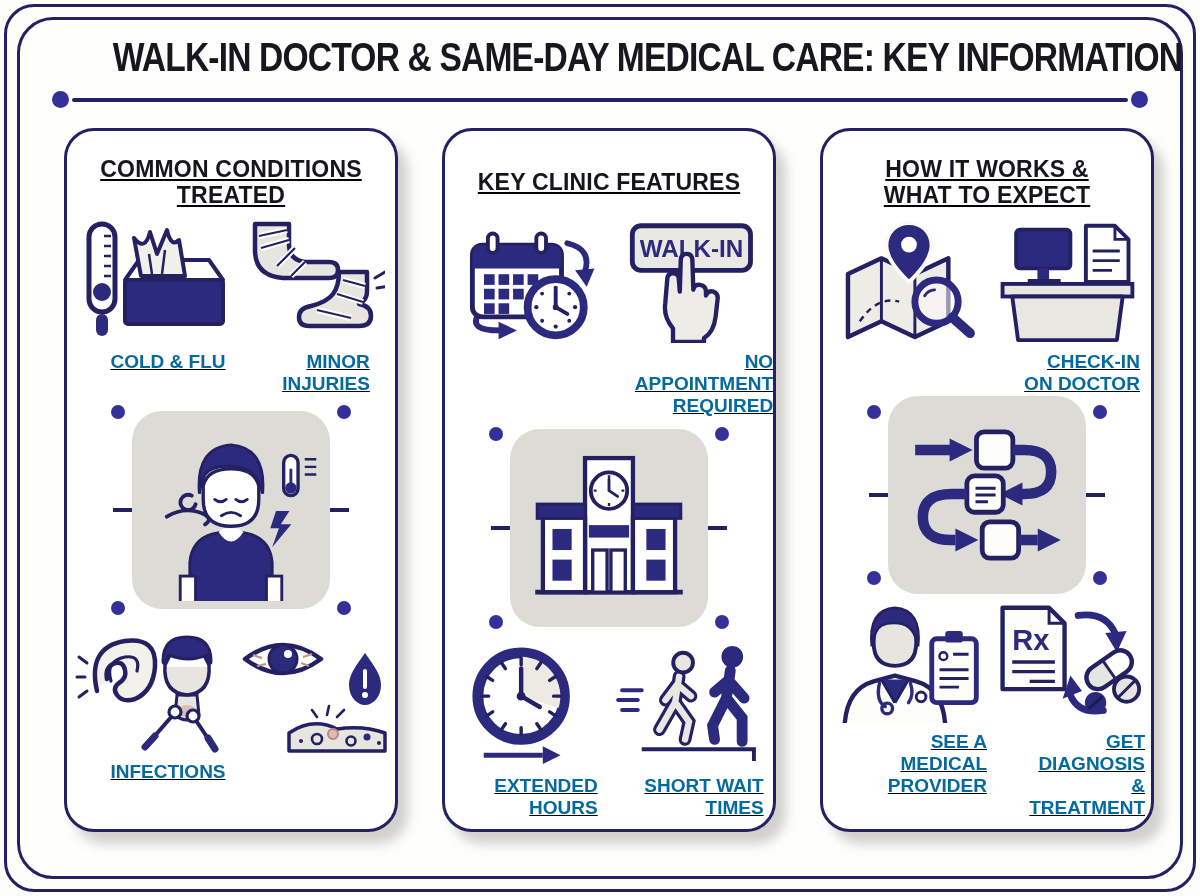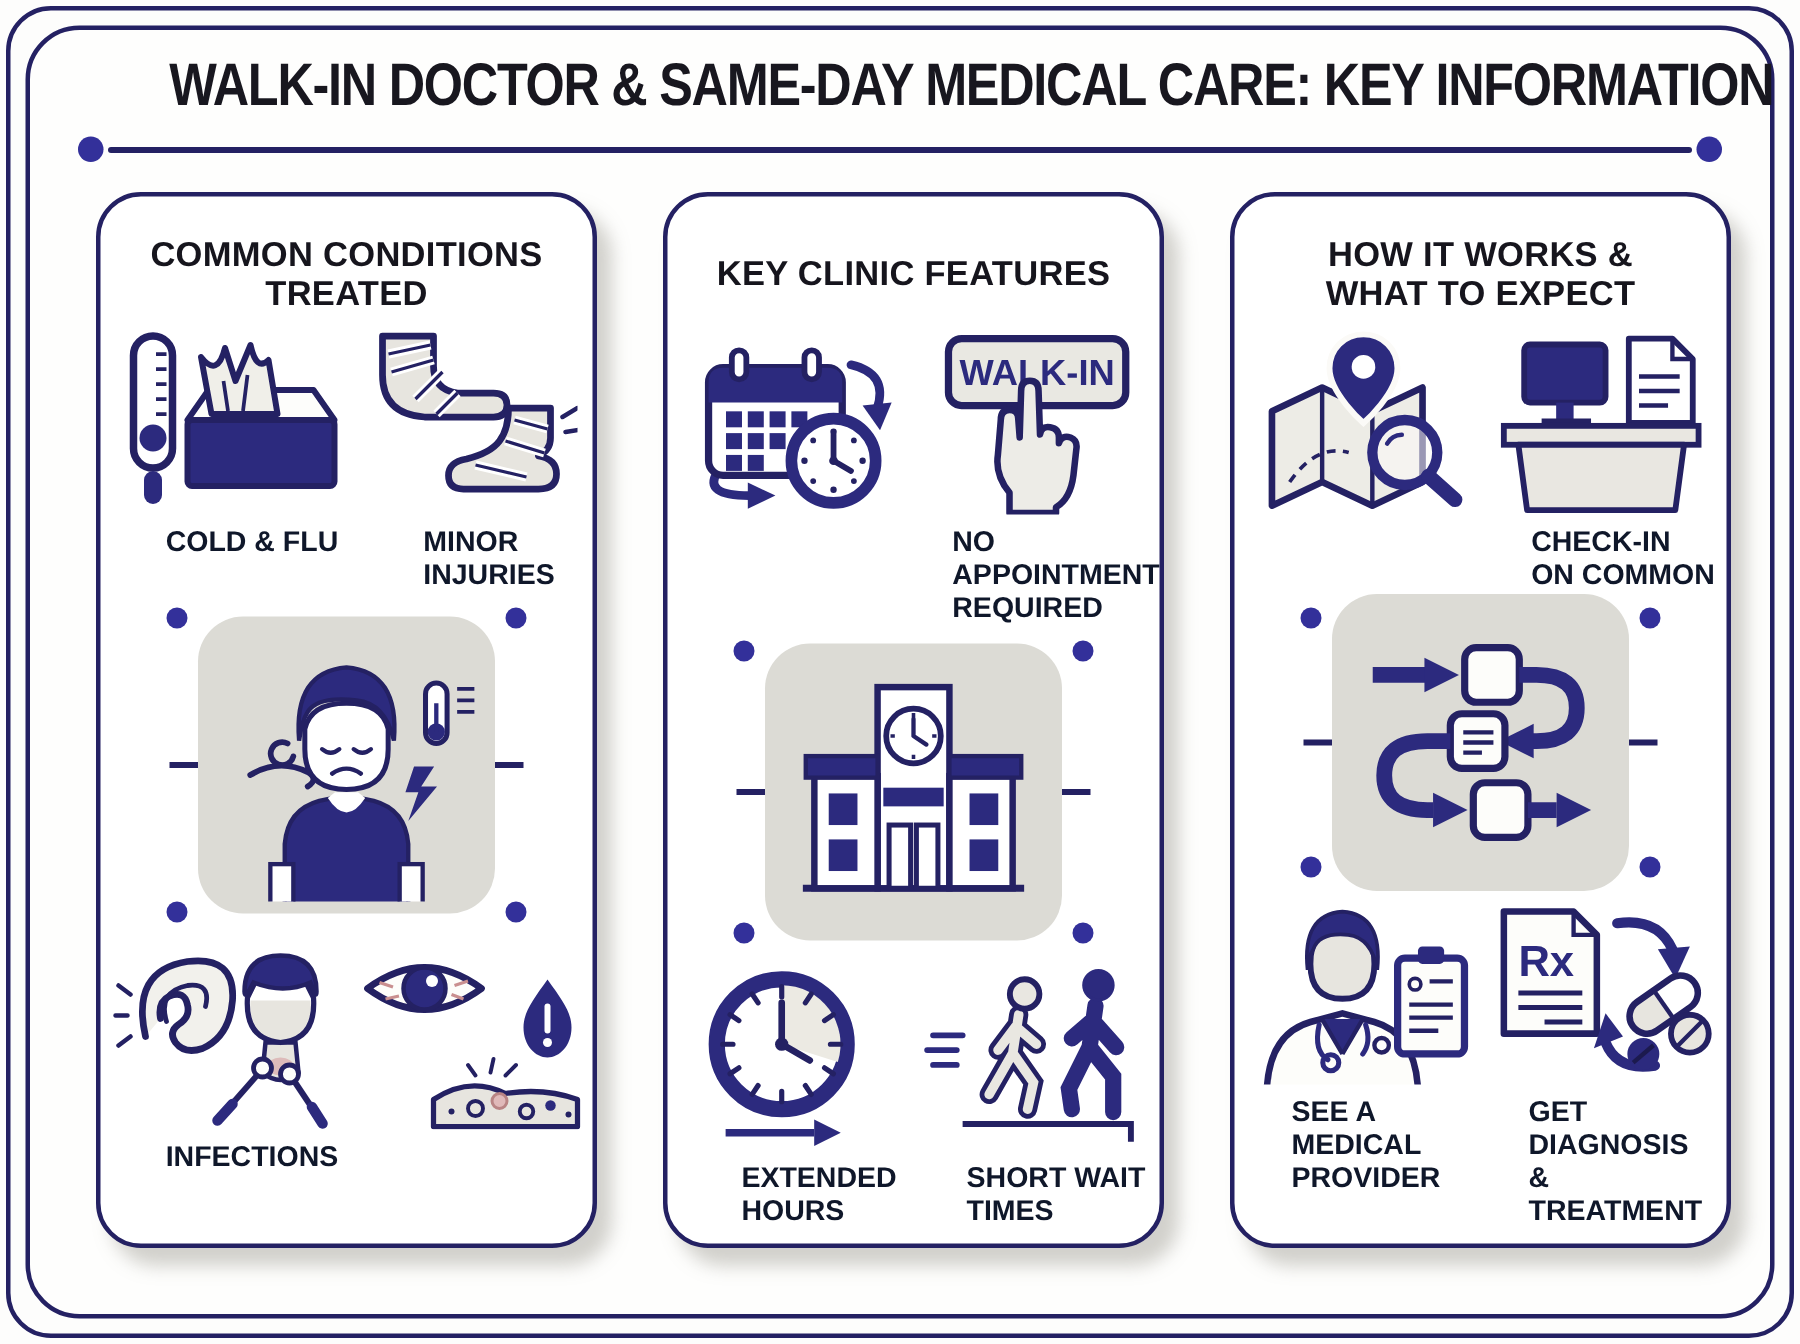--- a/index.html
+++ b/index.html
@@ -4,30 +4,30 @@
 <style>
   html,body{margin:0;padding:0;background:#ffffff;font-family:"Liberation Sans","DejaVu Sans",sans-serif;}
   .canvas{position:relative;width:1200px;height:896px;background:#fdfdfc;overflow:hidden;}
   .outer-line{position:absolute;inset:4px;border:3px solid #242163;border-radius:30px;}
   .panel{position:absolute;inset:17px;border:3.5px solid #242163;border-radius:36px;background:#fefefd;padding-left:28px;}
   .title{position:absolute;top:15px;left:0;right:0;text-align:center;font-size:40px;font-weight:700;
          letter-spacing:-1px;color:#18171f;white-space:nowrap;transform:scaleX(.84);}
   .divider{position:absolute;top:71px;left:32px;right:32px;display:flex;align-items:center;gap:3px;}
   .divider .ln{flex:1;height:4px;background:#242163;border-radius:2px;}
   .divider .dd{width:17px;height:17px;border-radius:50%;background:#33309a;}
-  .cards{position:absolute;left:44px;right:44px;top:108px;bottom:44px;display:flex;gap:44px;}
+  .cards{position:absolute;left:44px;right:44px;top:108px;bottom:44px;display:flex;gap:44px;text-decoration:underline;}
   .card{flex:1;border:3.5px solid #242163;border-radius:30px;background:#ffffff;
         box-shadow:10px 12px 12px rgba(125,123,112,.35);display:flex;flex-direction:column;padding:20px 6px 10px;}
   .card h2{margin:0;min-height:62px;display:flex;align-items:center;justify-content:center;text-align:center;
            font-size:23px;line-height:1.14;letter-spacing:.2px;color:#16151d;white-space:pre-line;font-weight:700;}
   .row{display:flex;justify-content:space-evenly;align-items:flex-start;margin-top:6px;}
   .row.bottom{margin-top:14px;}
   .item{width:158px;display:flex;flex-direction:column;align-items:center;}
   .item .ic{height:124px;display:flex;align-items:center;justify-content:center;}
-  .lbl{margin-top:8px;font-size:19px;font-weight:700;line-height:1.16;color:#0f172a;text-align:left;white-space:pre-line;margin-left:32px;}
+  .lbl{margin-top:8px;font-size:19px;font-weight:700;line-height:1.16;color:#0369a1;text-align:right;white-space:pre-line;margin-left:32px;}
   .stage{position:relative;height:210px;margin-top:10px;}
   .sq{position:absolute;left:50%;top:50%;transform:translate(-50%,-50%);width:198px;height:198px;
       border-radius:30px;background:#dcdbd5;overflow:hidden;display:flex;align-items:center;justify-content:center;}
   .sq svg{width:182px;height:182px;}
   .sdot{position:absolute;width:14px;height:14px;border-radius:50%;background:#33309a;}
   .sdot.tl{left:38px;top:0}.sdot.tr{right:38px;top:0}.sdot.bl{left:38px;bottom:0}.sdot.br{right:38px;bottom:0}
   .hl{position:absolute;top:50%;margin-top:-2px;width:30px;height:4px;background:#242163;}
   .hl.l{left:40px}.hl.r{right:40px}
   svg text{font-family:"Liberation Sans","DejaVu Sans",sans-serif;}
 </style>
@@ -315,21 +315,21 @@
                 <rect x="50" y="50" width="12" height="12" fill="#2c2a7e"></rect>
                 <line x1="40" y1="63" x2="74" y2="63" stroke="#242163" stroke-width="4"></line>
                 <path d="M100,6 H130 L144,20 V64 H100 Z" fill="#fff" stroke="#242163" stroke-width="4" stroke-linejoin="round"></path>
                 <path d="M130,6 V20 H144" fill="none" stroke="#242163" stroke-width="3"></path>
                 <path d="M107,32 h28 M107,42 h28 M107,52 h20" stroke="#242163" stroke-width="3"></path>
                 <rect x="14" y="66" width="134" height="13" fill="#e9e7e1" stroke="#242163" stroke-width="4"></rect>
                 <path d="M24,79 H138 L132,124 H30 Z" fill="#e9e7e1" stroke="#242163" stroke-width="4" stroke-linejoin="round"></path>
               </svg>
             </span>
             <div class="lbl">CHECK-IN
-ON COMMON</div>
+ON DOCTOR</div>
           </div>
         </div>
 
         <div class="stage">
           <span class="sdot tl"></span>
           <span class="sdot tr"></span>
           <span class="sdot bl"></span>
           <span class="sdot br"></span>
           <span class="hl l"></span>
           <span class="hl r"></span>

